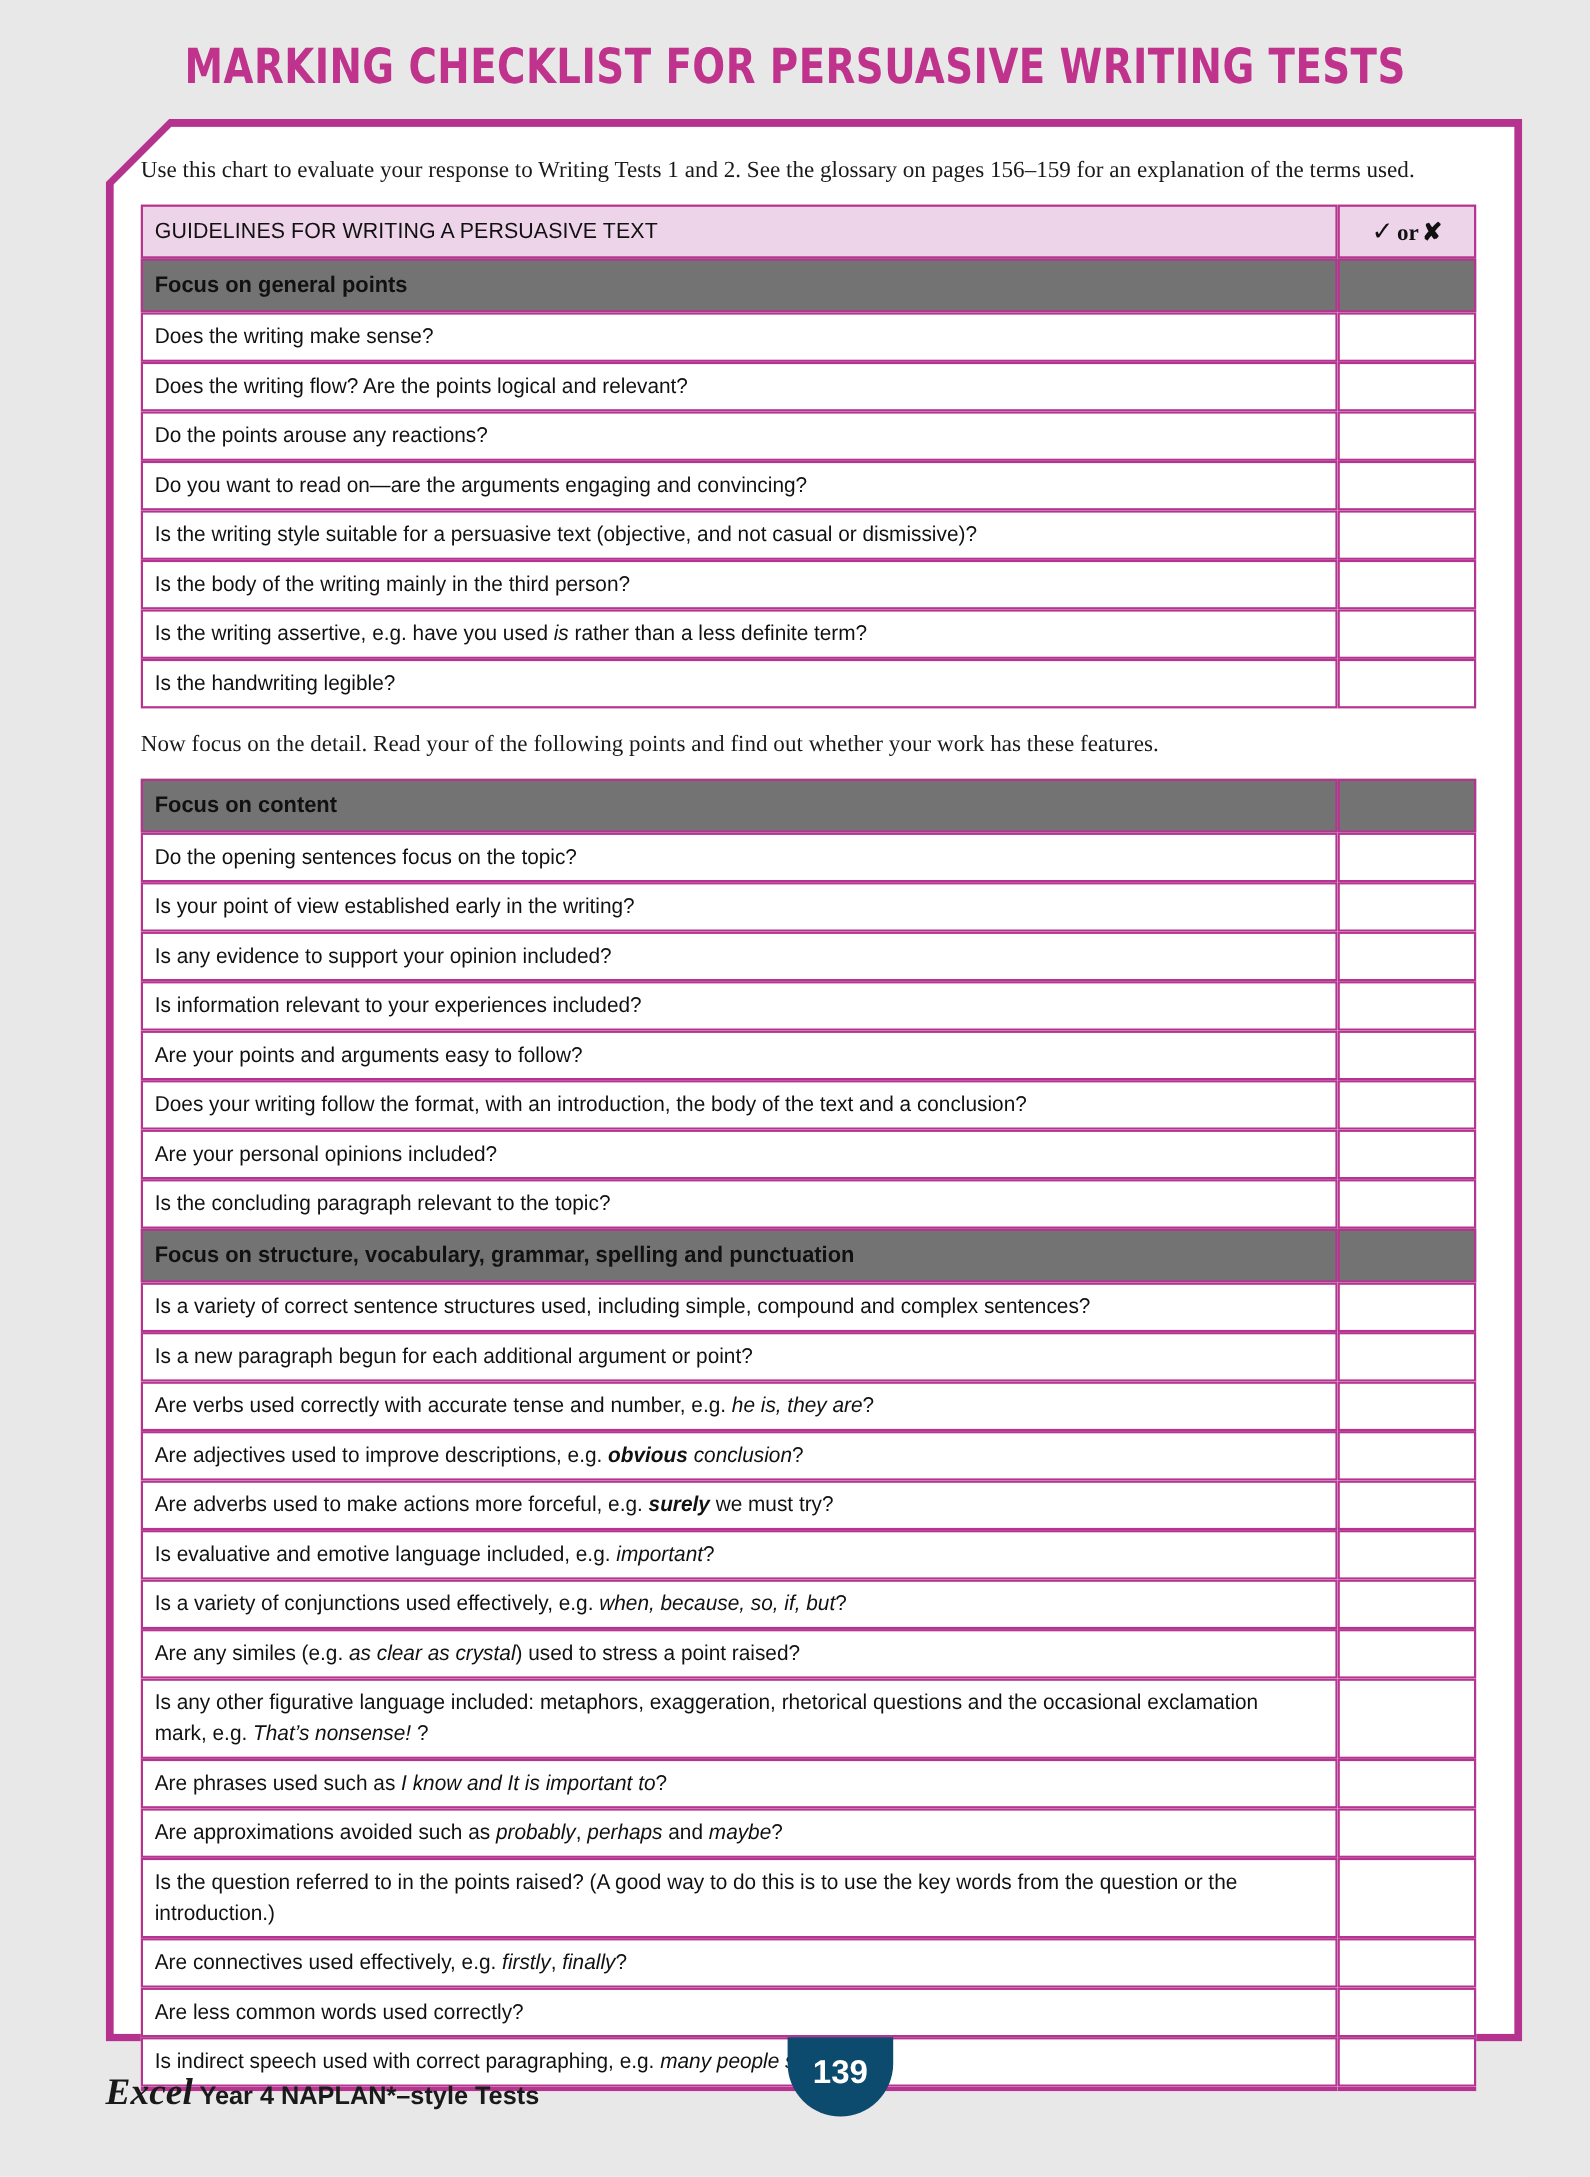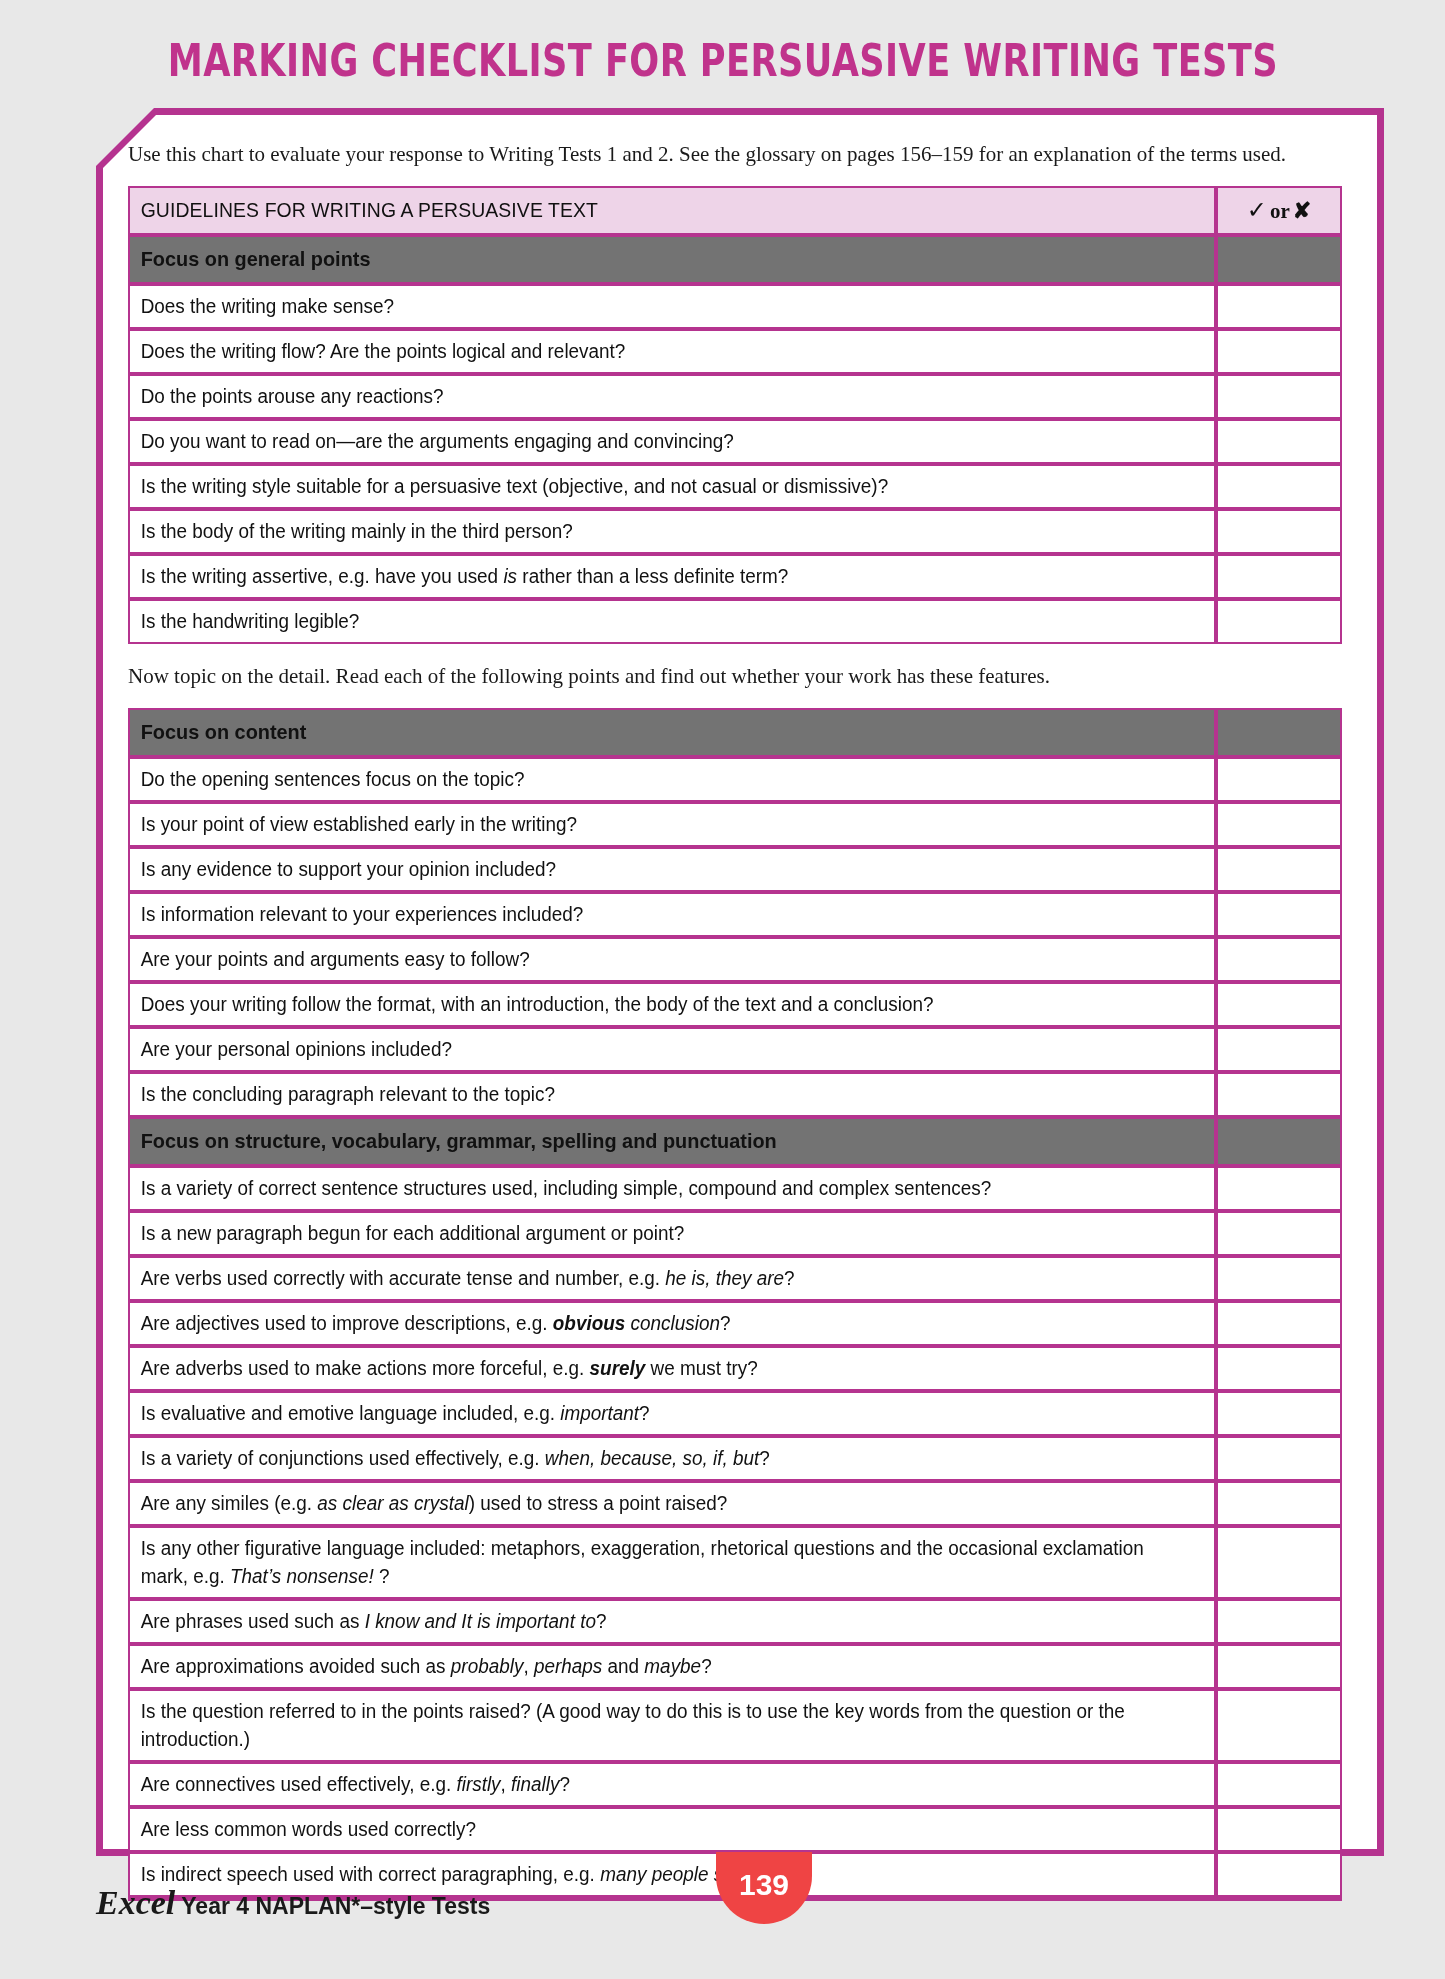--- a/index.html
+++ b/index.html
@@ -182,21 +182,21 @@
     font-weight: bold;
     font-style: italic;
     font-size: 34px;
   }
   .page-badge {
     position: absolute;
     left: 620px;
     top: -26px;
     width: 96px;
     height: 72px;
-    background: #ef4444;
+    background: #0c4a6e;
     border-radius: 0 0 48px 48px;
     color: #ffffff;
     font-family: "Liberation Sans", sans-serif;
     font-weight: bold;
     font-size: 30px;
     display: flex;
     align-items: center;
     justify-content: center;
     padding-bottom: 6px;
     box-sizing: border-box;
@@ -301,21 +301,21 @@
               <td>
                 <div class="cell-text">Is the handwriting legible?</div>
               </td>
               <td>
                 <div class="tick-blank">&nbsp;</div>
               </td>
             </tr>
           </tbody>
       </table>
 
-      <p class="intro second">Now topic on the detail. Read each of the following points and find out whether your work has these features.</p>
+      <p class="intro second">Now focus on the detail. Read your of the following points and find out whether your work has these features.</p>
 
       <table class="checktable">
         <colgroup>
             <col class="col-text">
             <col class="col-tick">
           </colgroup>
         <tbody>
             <tr class="sectionrow">
               <td>
                 <div class="cell-text">Focus on content</div>

